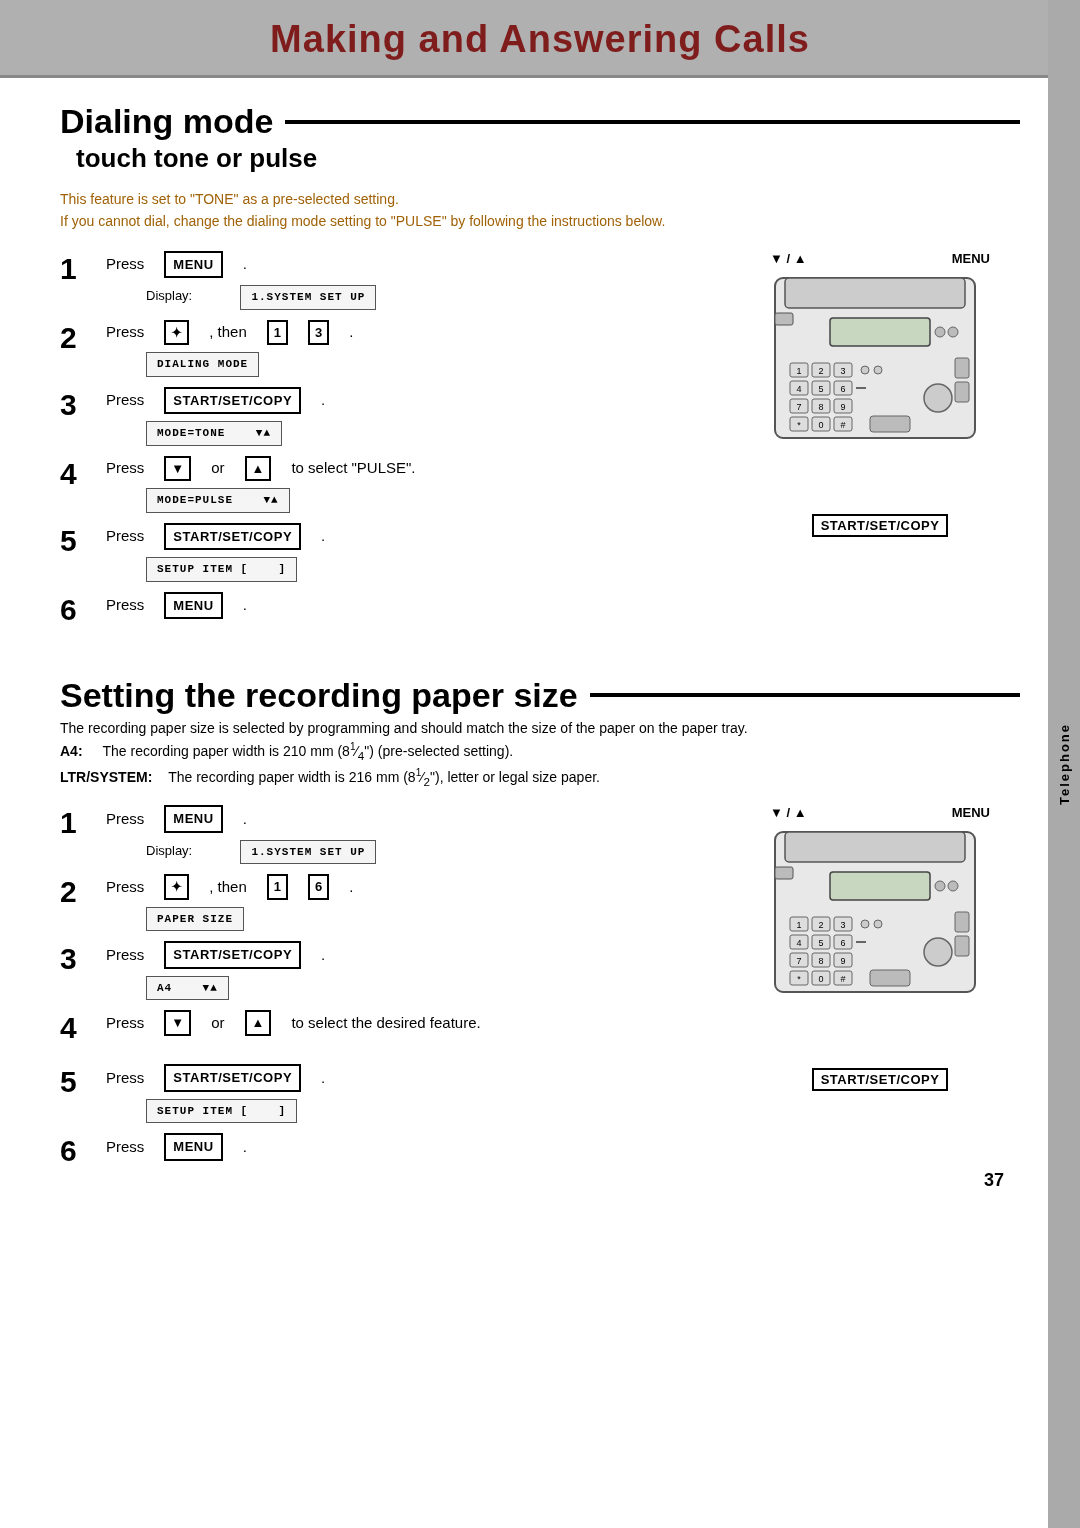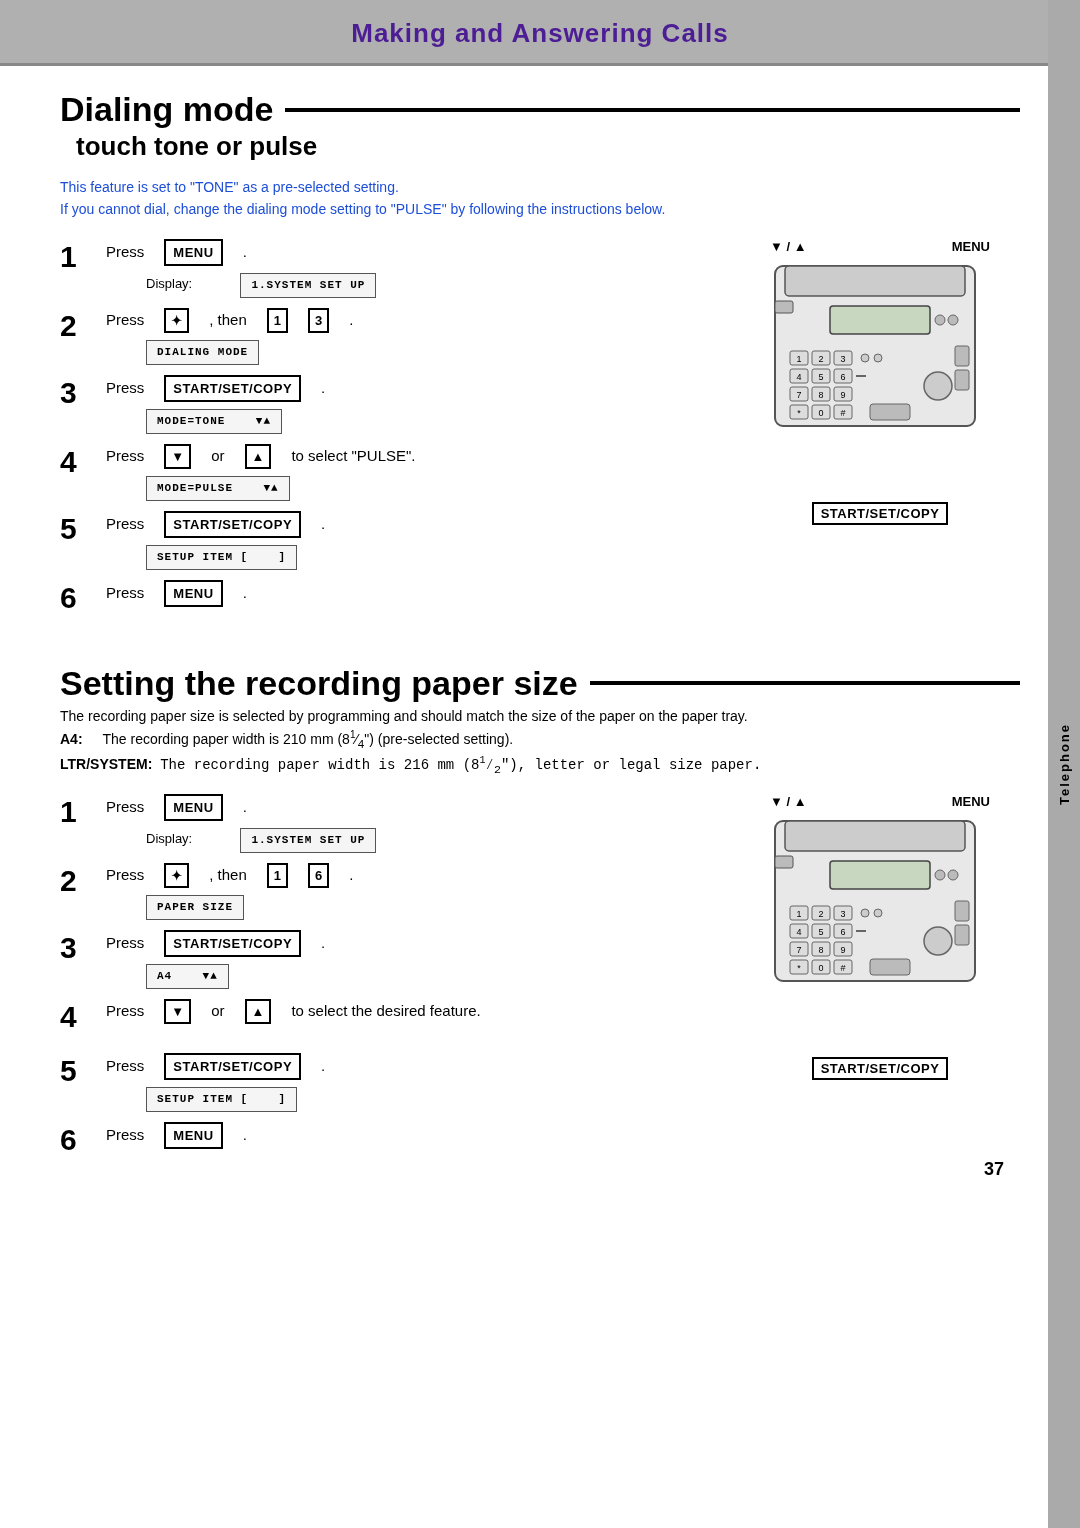--- a/index.html
+++ b/index.html
@@ -14,23 +14,23 @@
     }
 
     
     .page-header {
       background: #b0b0b0;
       text-align: center;
       padding: 18px 0 14px 0;
       border-bottom: 3px solid #888;
     }
     .page-header h1 {
-      font-size: 26px;
-      font-weight: bold;
-      color: #4c1d95;
+      font-size: 38px;
+      font-weight: bold;
+      color: #7f1d1d;
       letter-spacing: 1px;
     }
 
     
     .main-content {
       padding: 24px 60px 24px 60px;
       position: relative;
     }
 
     
@@ -53,21 +53,21 @@
       font-size: 26px;
       font-weight: bold;
       margin-bottom: 14px;
       margin-left: 16px;
     }
 
     .section-desc {
       font-size: 14px;
       line-height: 1.6;
       margin-bottom: 18px;
-      color: #1d4ed8;
+      color: #a16207;
     }
 
     
     .steps-area {
       display: flex;
       gap: 30px;
     }
     .steps-list {
       flex: 1;
     }
@@ -390,21 +390,21 @@
   <div>
     <div class="section-title">Setting the recording paper size</div>
     <div class="section2-desc">
       <div>The recording paper size is selected by programming and should match the size of the paper on the paper tray.</div>
       <div style="">
         <span class="desc-bold">A4:</span>
         <span style="margin-left:16px;">The recording paper width is 210 mm (8<sup>1</sup>⁄<sub>4</sub>") (pre-selected setting).</span>
       </div>
       <div>
         <span class="desc-bold">LTR/SYSTEM:</span>
-        <span style="margin-left:4px;font-family:Liberation Mono, monospace;">The recording paper width is 216 mm (8<sup>1</sup>⁄<sub>2</sub>"), letter or legal size paper.</span>
+        <span style="margin-left:12px;">The recording paper width is 216 mm (8<sup>1</sup>⁄<sub>2</sub>"), letter or legal size paper.</span>
       </div>
     </div>
 
     <div class="steps-area">
       <div class="steps-list">
 
         <div class="step-row">
           <div class="step-num">1</div>
           <div class="step-content">
             <div class="press-line">

